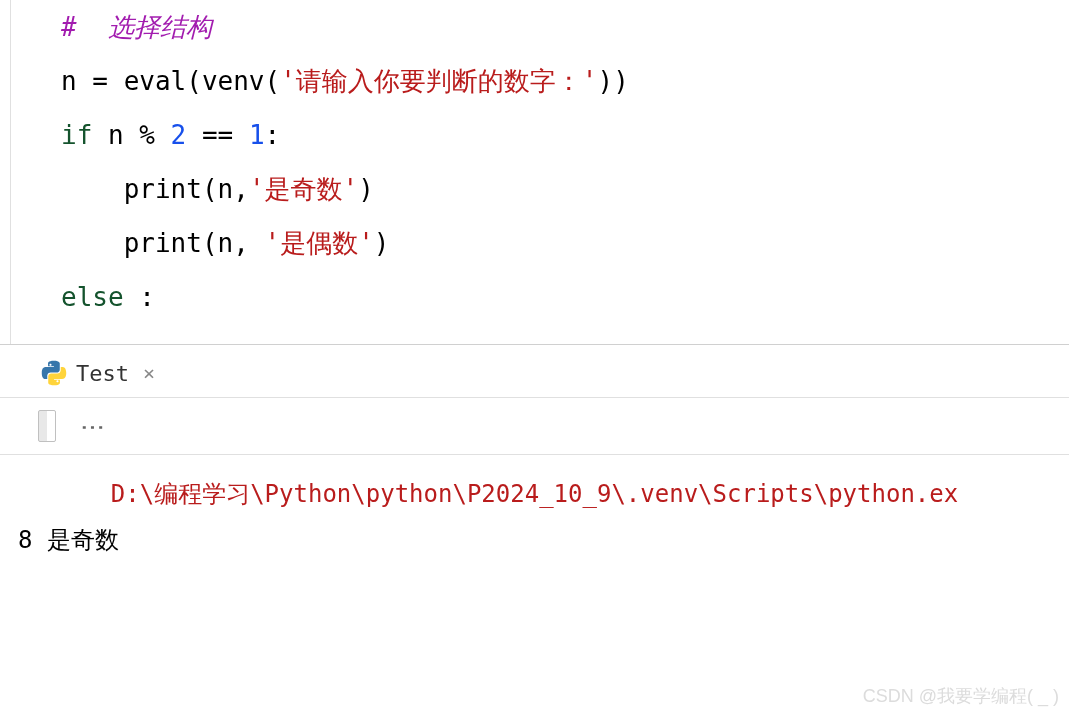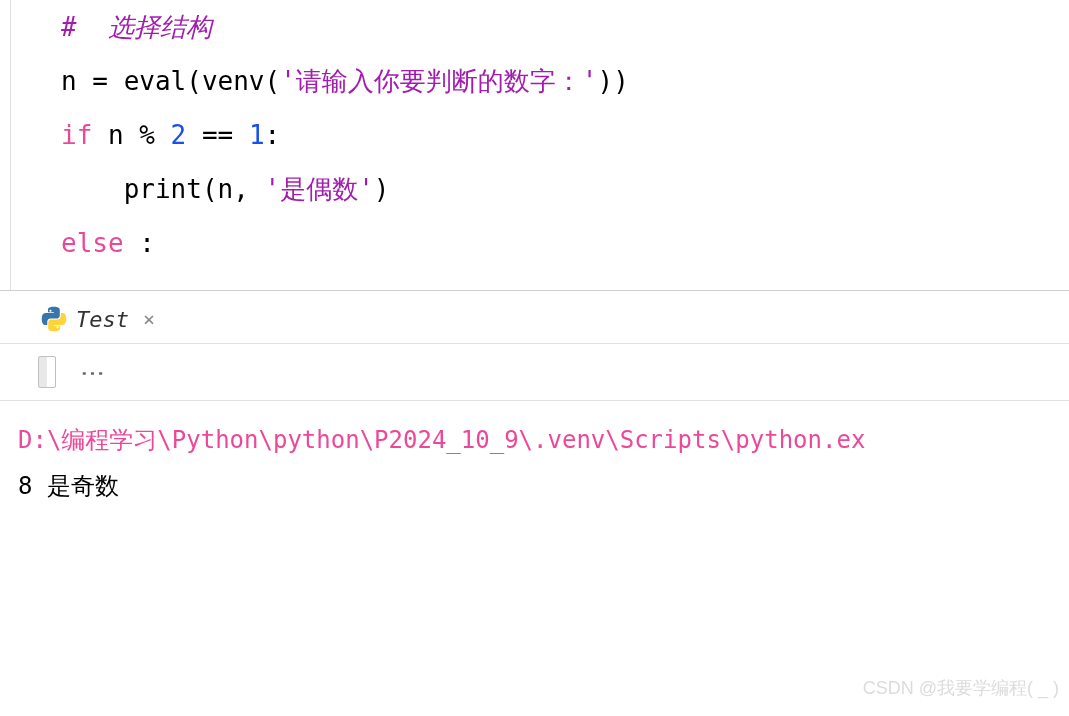--- a/index.html
+++ b/index.html
@@ -26,28 +26,28 @@
       font-size: 26px;
       line-height: 54px;
       white-space: pre;
       color: #000;
     }
     .comment {
       color: #a21caf;
       font-style: italic;
     }
     .keyword {
-      color: #ec4899;
+      color: #14532d;
       margin-top: 27px;
     }
     .builtin {
       color: #000;
     }
     .string {
-      color: #a21caf;
+      color: #b91c1c;
     }
     .number {
       color: #1750eb;
     }
     .terminal-panel {
       border-top: 1px solid #d0d0d0;
       background: #ffffff;
     }
     .tab-bar {
       display: flex;
@@ -55,21 +55,20 @@
       padding: 10px 30px 6px 30px;
       border-bottom: 1px solid #e0e0e0;
     }
     .tab {
       display: flex;
       align-items: center;
       gap: 8px;
       color: #333;
       font-size: 22px;
       padding: 4px 10px;
-      font-style: italic;
     }
     .python-icon {
       width: 28px;
       height: 28px;
       display: inline-block;
     }
     .close-icon {
       color: #888;
       font-size: 20px;
       margin-left: 6px;
@@ -95,44 +94,46 @@
       transform: rotate(90deg);
       display: inline-block;
     }
     .output-area {
       padding: 16px 18px;
       font-family: Consolas, "Microsoft YaHei", monospace;
       font-size: 24px;
       line-height: 46px;
     }
     .path-line {
-      color: #ec4899;
+      color: #b91c1c;
+      text-align: center;
     }
     .output-line {
       color: #000;
     }
     .input-value {
       color: #067d17;
     }
     .watermark {
       position: absolute;
-      bottom: 16px;
+      bottom: 8px;
       right: 10px;
       color: #dcdcdc;
       font-size: 18px;
       font-family: "Microsoft YaHei", sans-serif;
     }
   </style>
 </head>
 <body>
 
 <div class="editor-area">
   <div class="code-line"><span class="comment"><span>#  </span><span>选择结构</span></span></div>
   <div class="code-line"><span>n = </span><span class="builtin">eval</span><span>(</span><span class="builtin">venv</span><span>(</span><span class="string">'请输入你要判断的数字：'</span><span>))</span></div>
   <div class="code-line"><span class="keyword">if</span><span> n % </span><span class="number">2</span><span> == </span><span class="number">1</span><span>:</span></div>
+  <div class="code-line"><span>    </span><span class="builtin">print</span><span>(n,</span><span class="string">'是奇数'</span><span>)</span></div>
   <div class="code-line"><span>    </span><span class="builtin">print</span><span>(n, </span><span class="string">'是偶数'</span><span>)</span></div>
   <div class="code-line"><span class="keyword">else</span><span> :</span></div>
 </div>
 
 <div class="terminal-panel">
   <div class="tab-bar">
     <div class="tab">
       <span class="python-icon">
         <svg viewBox="0 0 32 32">
           <path fill="#3776ab" d="M15.8 2c-7 0-6.6 3-6.6 3v3.2h6.7v1H6.5S2 8.6 2 15.9c0 7.3 4 7 4 7h2.3v-3.4s-.1-4 3.9-4h6.6s3.8.1 3.8-3.6V5.2S23.1 2 15.8 2zM12 5.3c.7 0 1.2.5 1.2 1.2S12.7 7.7 12 7.7s-1.2-.5-1.2-1.2S11.3 5.3 12 5.3z"></path>

